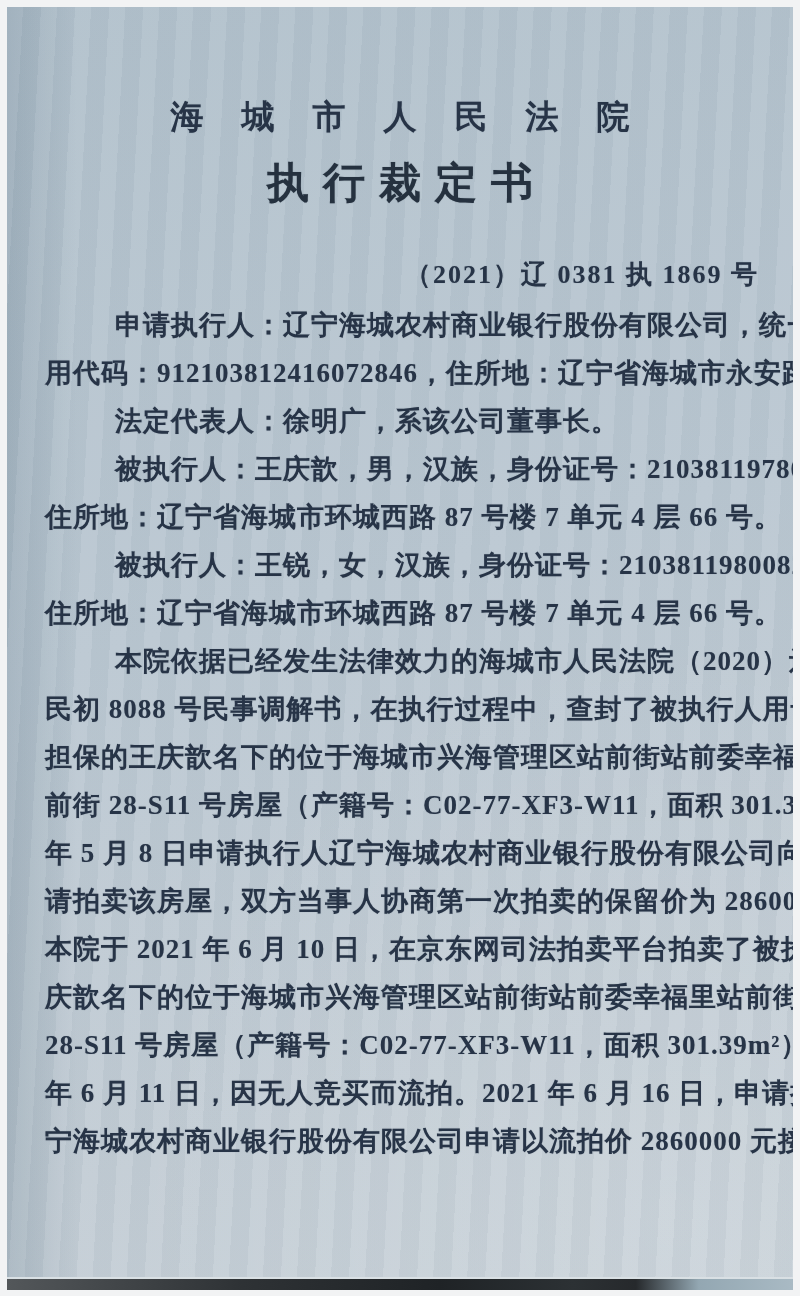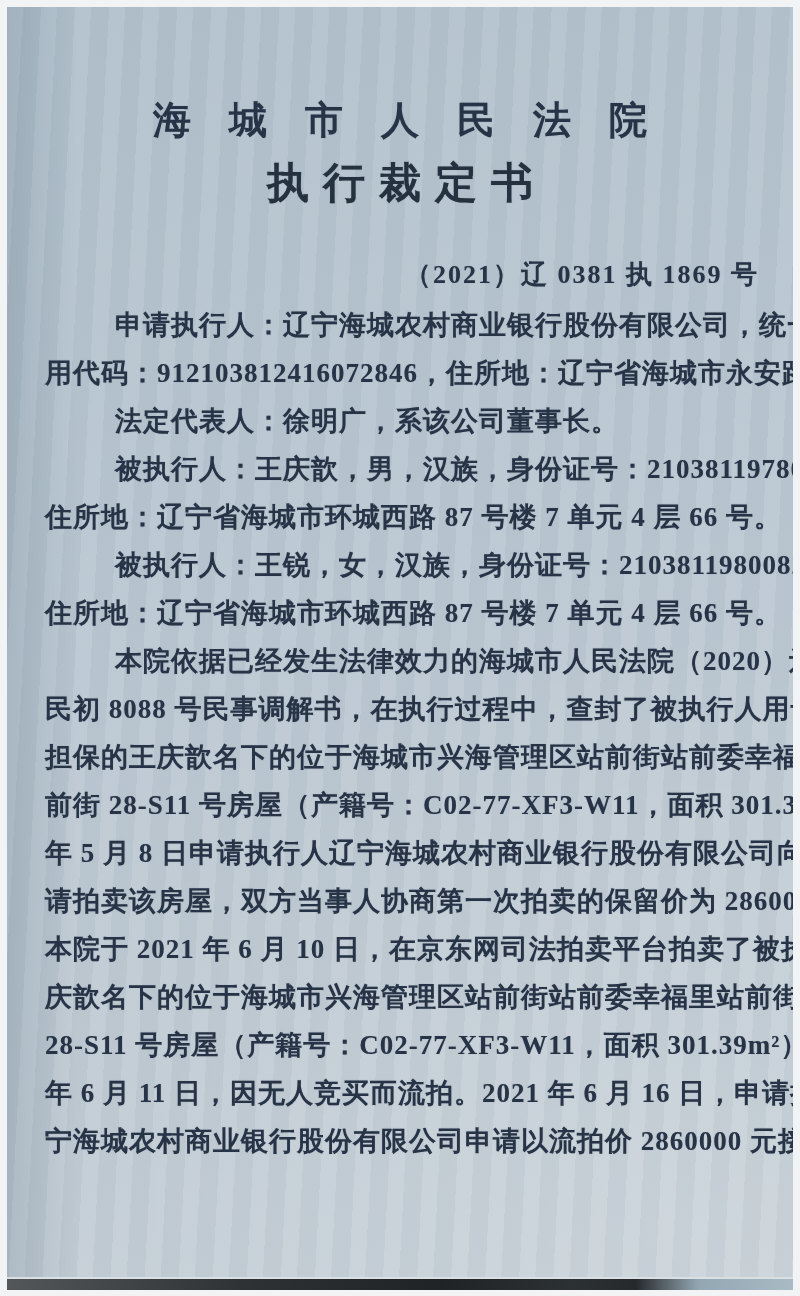--- a/index.html
+++ b/index.html
@@ -31,21 +31,21 @@
       linear-gradient(to right, rgba(110,132,148,0.30), rgba(110,132,148,0) 70px),
       linear-gradient(165deg, #b2c1cc 0%, #bbc8d2 45%, #c3cdd5 80%, #c8d1d8 100%);
   }
   .court {
     position: absolute;
     left: 0;
     top: 88px;
     width: 100%;
     margin: 0;
     text-align: center;
-    font-size: 38px;
+    font-size: 33px;
     font-weight: 600;
     letter-spacing: 38px;
     padding-left: 38px;
     box-sizing: border-box;
     color: #273447;
     text-shadow: 0 0 1px rgba(39,52,71,0.35);
     white-space: nowrap;
   }
   .doctype {
     position: absolute;

